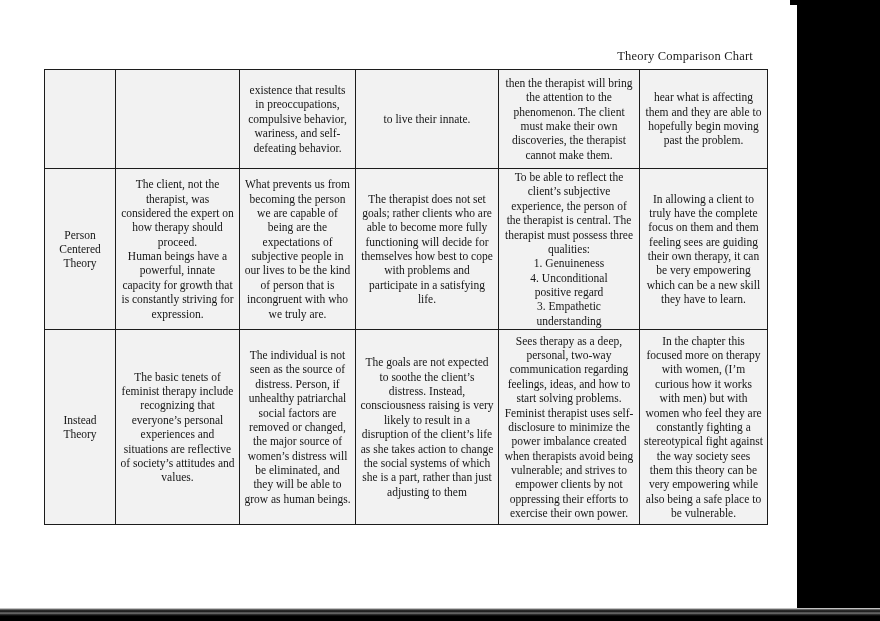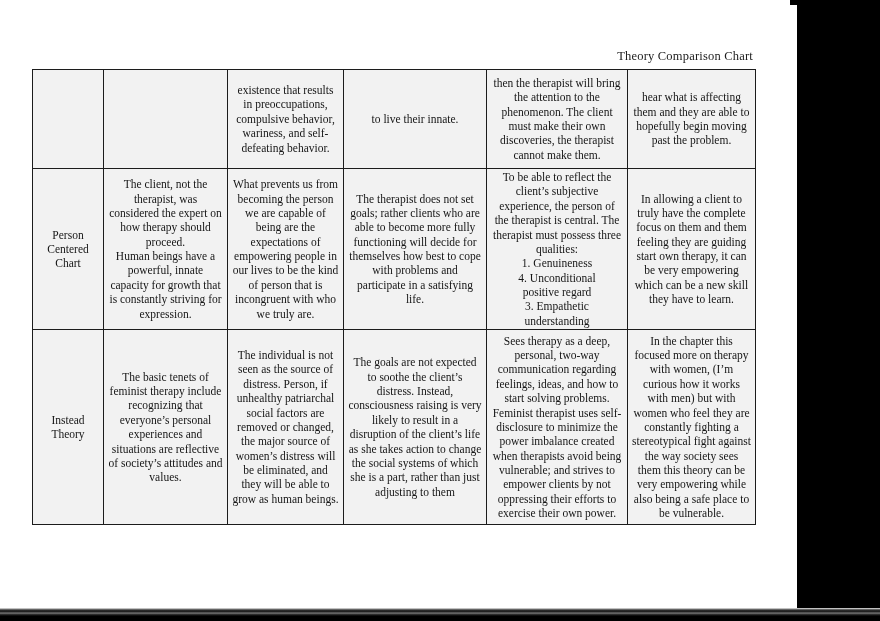--- a/index.html
+++ b/index.html
@@ -27,21 +27,21 @@
     left: 0;
     top: 49px;
     width: 753px;
     text-align: right;
     font-size: 12.5px;
     color: #1c1c1c;
     letter-spacing: 0.2px;
   }
   table.comparison {
     position: absolute;
-    left: 32px;
+    left: 44px;
     top: 69px;
     border-collapse: collapse;
     table-layout: fixed;
     width: 723px;
     border-radius: 31px;
   }
   table.comparison td {
     border: 1.5px solid #1c1c1c;
     background: #f2f2f2;
     vertical-align: middle;
@@ -107,32 +107,32 @@
     <tbody>
       <tr class="row-0">
         <td></td>
         <td></td>
         <td>existence that results in preoccupations, compulsive behavior, wariness, and self-defeating behavior.</td>
         <td>to live their innate.</td>
         <td>then the therapist will bring the attention to the phenomenon. The client must make their own discoveries, the therapist cannot make them.</td>
         <td>hear what is affecting them and they are able to hopefully begin moving past the problem.</td>
       </tr>
       <tr class="row-1">
-        <td>Person Centered Chart</td>
+        <td>Person Centered Theory</td>
         <td>The client, not the therapist, was considered the expert on how therapy should proceed.
 Human beings have a powerful, innate capacity for growth that is constantly striving for expression.</td>
-        <td>What prevents us from becoming the person we are capable of being are the expectations of empowering people in our lives to be the kind of person that is incongruent with who we truly are.</td>
+        <td>What prevents us from becoming the person we are capable of being are the expectations of subjective people in our lives to be the kind of person that is incongruent with who we truly are.</td>
         <td>The therapist does not set goals; rather clients who are able to become more fully functioning will decide for themselves how best to cope with problems and participate in a satisfying life.</td>
         <td>To be able to reflect the client’s subjective experience, the person of the therapist is central. The therapist must possess three qualities:
 1.  Genuineness
 4.  Unconditional
 positive regard
 3.  Empathetic
 understanding</td>
-        <td>In allowing a client to truly have the complete focus on them and them feeling they are guiding start own therapy, it can be very empowering which can be a new skill they have to learn.</td>
+        <td>In allowing a client to truly have the complete focus on them and them feeling sees are guiding their own therapy, it can be very empowering which can be a new skill they have to learn.</td>
       </tr>
       <tr class="row-2">
         <td>Instead Theory</td>
         <td>The basic tenets of feminist therapy include recognizing that everyone’s personal experiences and situations are reflective of society’s attitudes and values.</td>
         <td>The individual is not seen as the source of distress. Person, if unhealthy patriarchal social factors are removed or changed, the major source of women’s distress will be eliminated, and they will be able to grow as human beings.</td>
         <td>The goals are not expected to soothe the client’s distress. Instead, consciousness raising is very likely to result in a disruption of the client’s life as she takes action to change the social systems of which she is a part, rather than just adjusting to them</td>
         <td>Sees therapy as a deep, personal, two-way communication regarding feelings, ideas, and how to start solving problems. Feminist therapist uses self-disclosure to minimize the power imbalance created when therapists avoid being vulnerable; and strives to empower clients by not oppressing their efforts to exercise their own power.</td>
         <td>In the chapter this focused more on therapy with women, (I’m curious how it works with men) but with women who feel they are constantly fighting a stereotypical fight against the way society sees them this theory can be very empowering while also being a safe place to be vulnerable.</td>
       </tr>
     </tbody>

